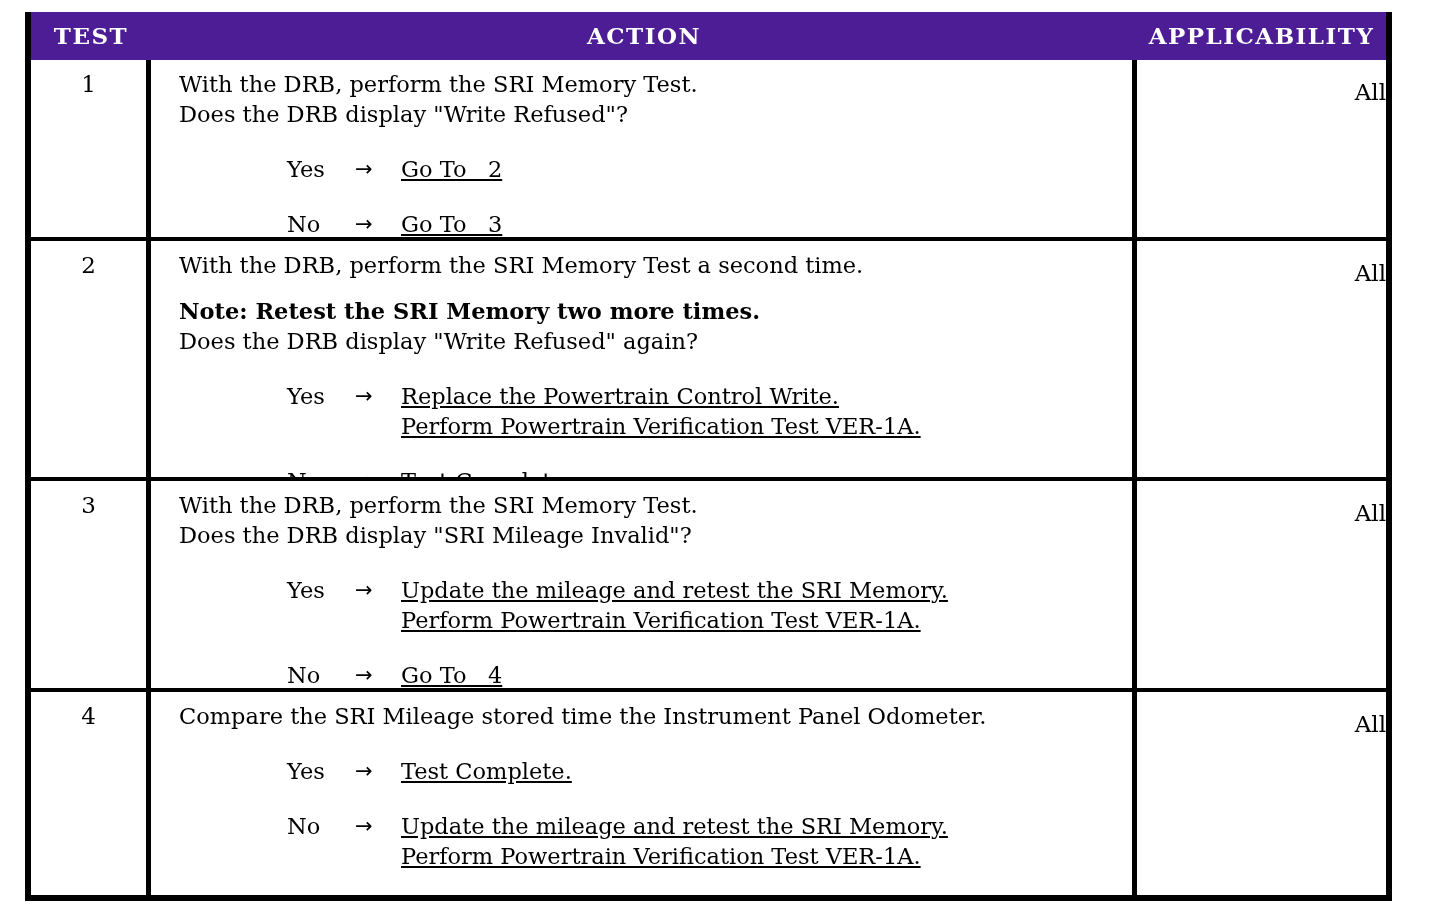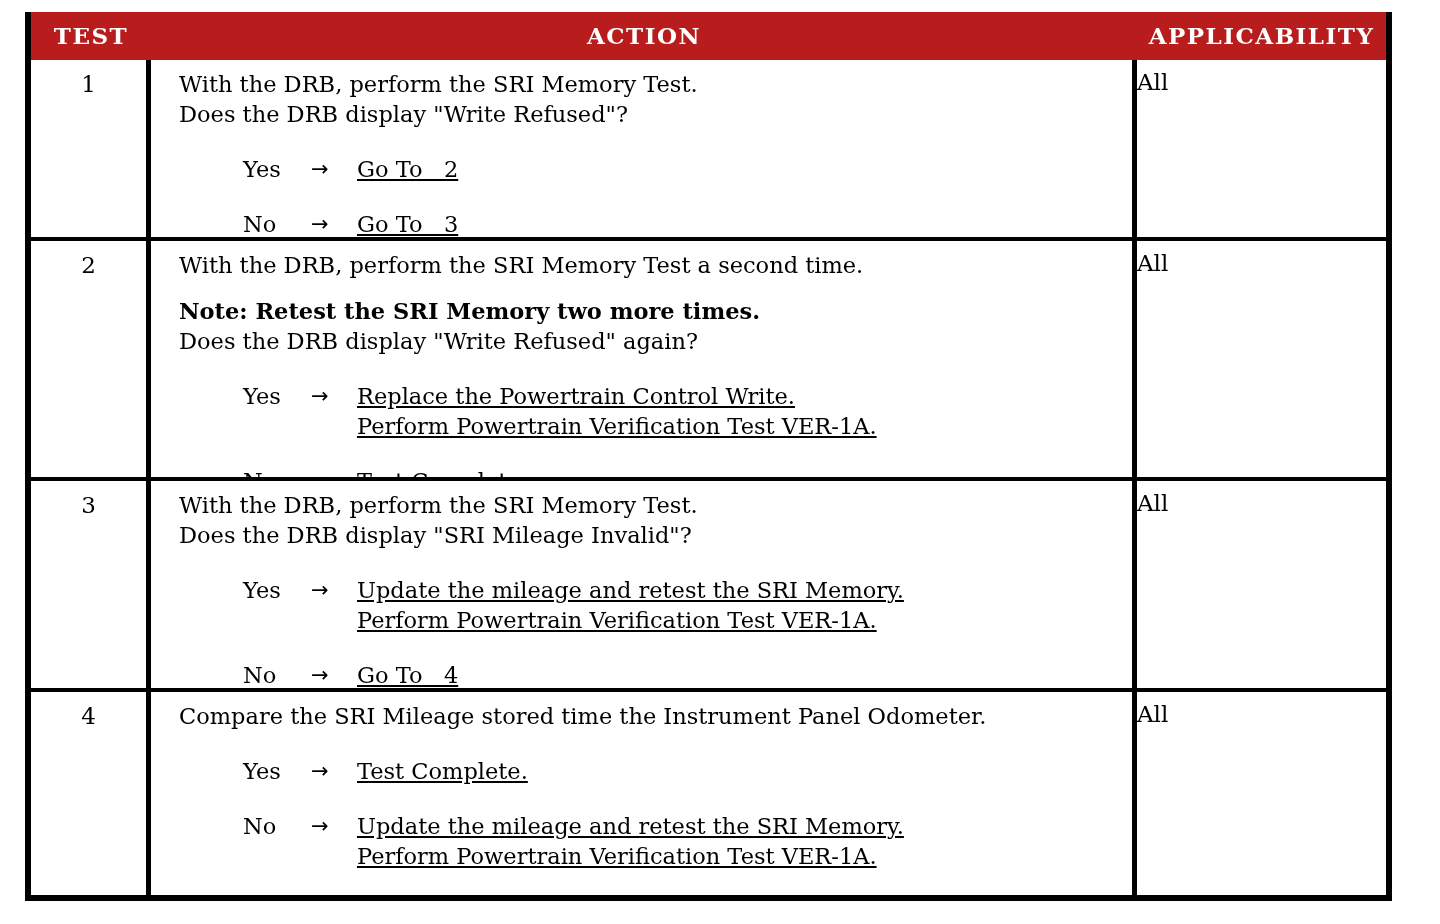--- a/index.html
+++ b/index.html
@@ -30,21 +30,21 @@
     border-bottom: 6px solid #000;
     display: grid;
     grid-template-rows: 48px 177px 240px 211px 207px;
   }
   .grid-row {
     display: grid;
     grid-template-columns: 120px 986px 1fr;
     box-sizing: border-box;
   }
   .header-row {
-    background: #b91c1c;
+    background: #4c1d95;
     color: #ffffff;
     align-items: center;
   }
   .hcell {
     text-align: center;
     font-size: 23px;
     font-weight: bold;
     letter-spacing: 1.5px;
     line-height: 48px;
     white-space: nowrap;
@@ -64,33 +64,33 @@
     padding-top: 11px;
     font-size: 23px;
   }
   .cell-action {
     border-right: 5px solid #000;
     padding: 9px 12px 0 28px;
     font-size: 22.5px;
     line-height: 30px;
   }
   .cell-app {
-    text-align: left;
-    padding-top: 9px;
+    text-align: right;
+    padding-top: 19px;
     font-size: 23px;
   }
   .q { white-space: pre-wrap; }
   .q.bold { font-weight: bold; margin-top: 16px; }
   .branch {
     display: flex;
     margin-top: 25px;
     align-items: flex-start;
   }
   .b-label {
-    margin-left: 64px;
+    margin-left: 108px;
     width: 68px;
     flex: 0 0 68px;
   }
   .b-arrow {
     width: 46px;
     flex: 0 0 46px;
     font-family: "DejaVu Sans", sans-serif;
     font-size: 21px;
   }
   .b-lines { flex: 1; text-decoration: underline; }

